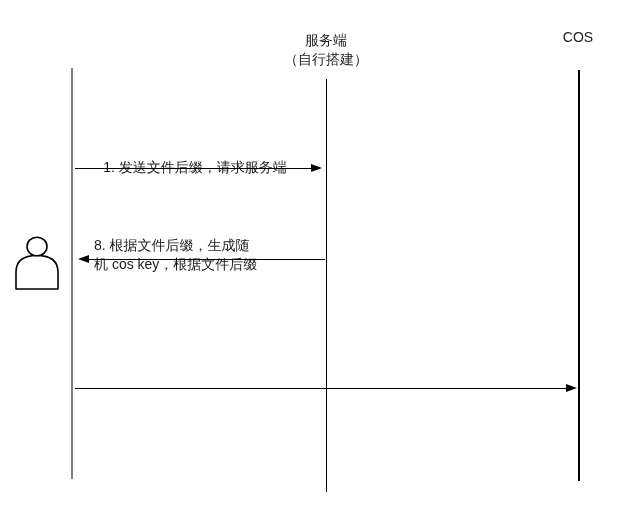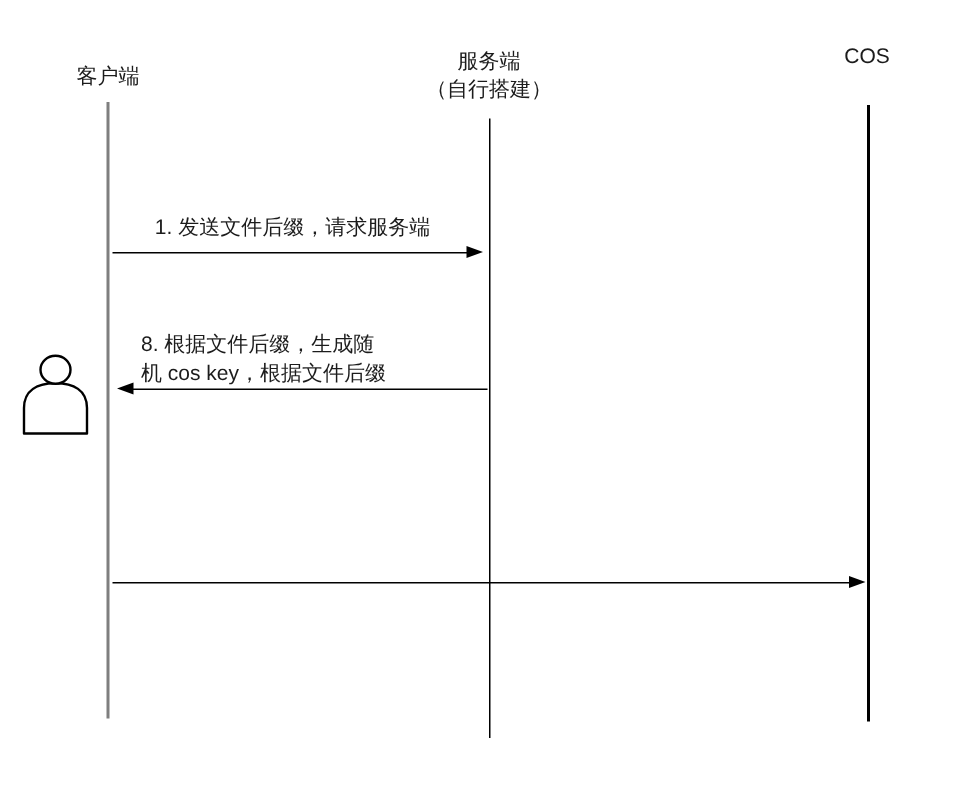--- a/index.html
+++ b/index.html
@@ -34,20 +34,21 @@
 
   
   .actor { position: absolute; left: 14px; top: 235px; width: 46px; height: 56px; }
 
   
   .msg-label {
     position: absolute;
     font-size: 14px;
     line-height: 19px;
     white-space: nowrap;
+    margin-top: 16px;
   }
   .m1-label { left: 75px; top: 142px; width: 240px; text-align: center; }
   .m2-label { left: 94px; top: 220px; text-align: left; }
   .m3-label { left: 87px; top: 364px; }
 
   
   .msg-line { position: absolute; height: 0; border-top: 1.5px solid #000000; }
   .m1-line { left: 75px; top: 168px; width: 237px; }
   .m2-line { left: 88px; top: 259px; width: 237px; }
   .m3-line { left: 75px; top: 388px; width: 491px; }
@@ -63,21 +64,20 @@
   .head-left  { border-right: 11px solid #000000; }
   .m1-head { left: 311px; top: 164.3px; }
   .m2-head { left: 78px;  top: 255.3px; }
   .m3-head { left: 566px; top: 384.3px; }
 </style>
 </head>
 <body>
 
 <div class="canvas">
 
-  <div class="p-label p-client">客户端</div>
 
   <div class="p-label p-server">
     <div>服务端</div>
     <div>（自行搭建）</div>
   </div>
 
   <div class="p-label p-cos">COS</div>
 
   <div class="lifeline ll-client"></div>
   <div class="lifeline ll-server"></div>

